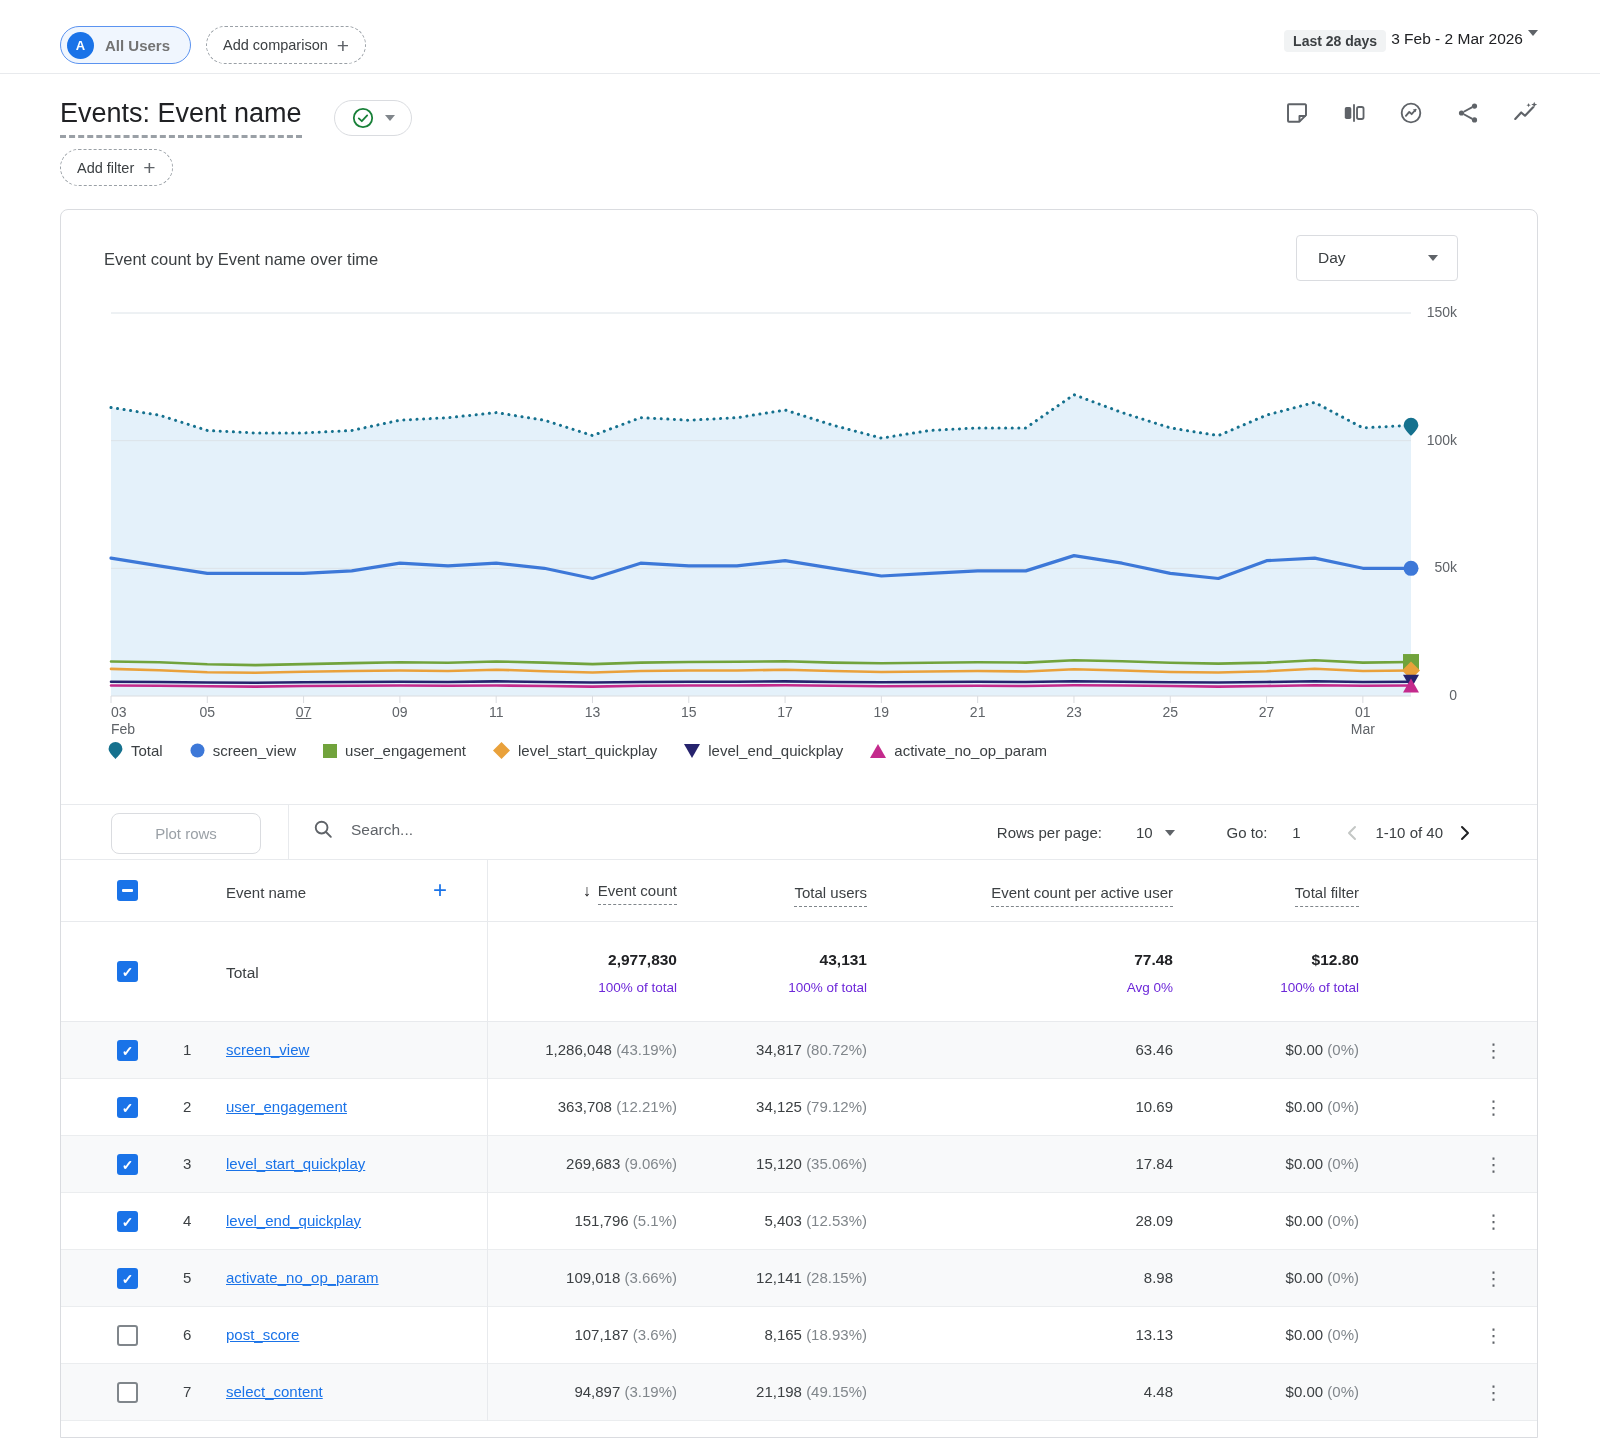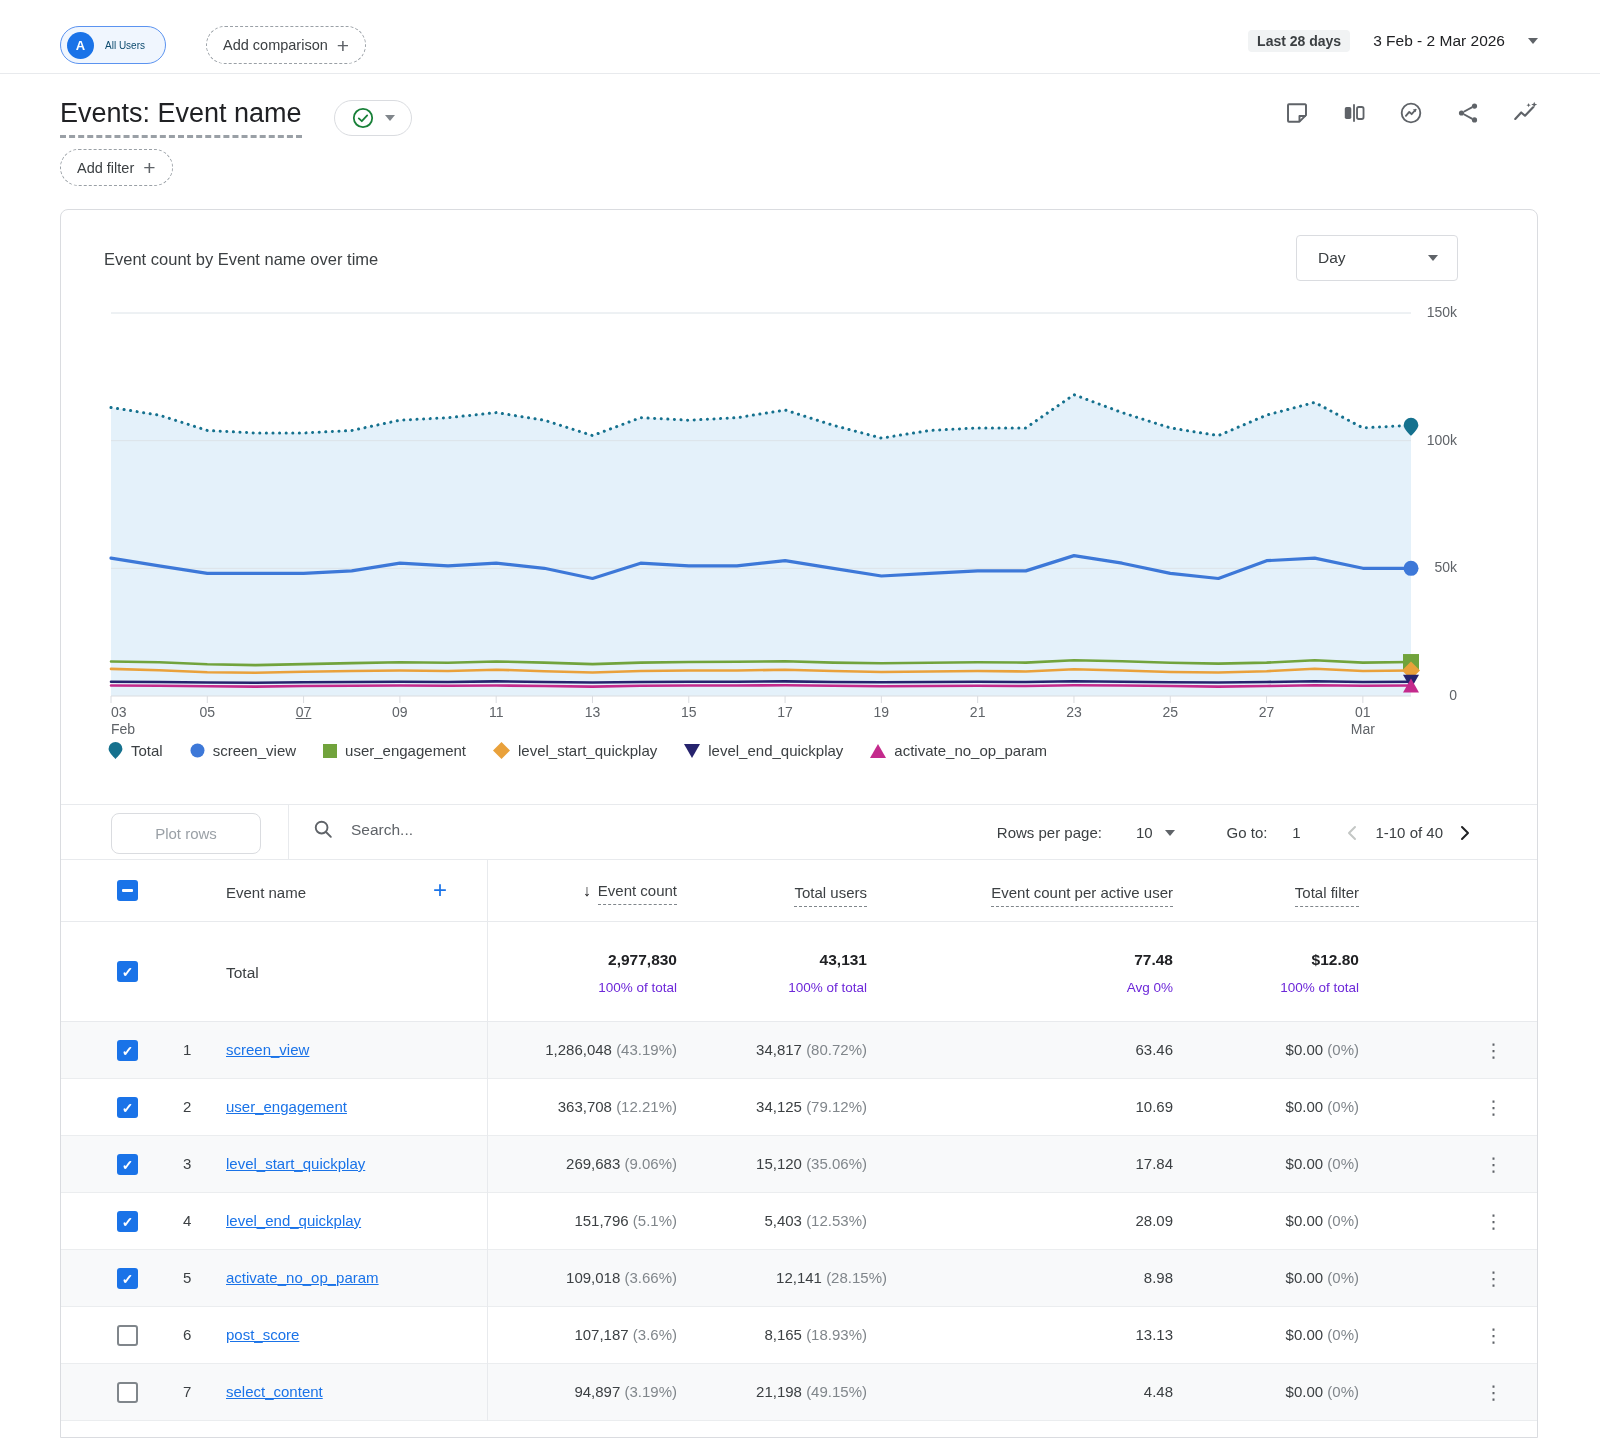--- a/index.html
+++ b/index.html
@@ -7,26 +7,26 @@
     width: 1600px; height: 1438px; position: relative; overflow: hidden;
     background: #fff; color: #202124;
     font-family: "Liberation Sans", sans-serif;
   }
   
   .topbar { position:absolute; left:0; top:0; width:1600px; height:74px; border-bottom:1px solid #e8eaed; background:#fff; }
   .chip-allusers { position:absolute; left:60px; top:26px; height:38px; border:1.5px solid #5b93f0; background:#f0f6fe;
     border-radius:19px; display:flex; align-items:center; gap:11px; padding:0 20px 0 6px; cursor:pointer; }
   .avatar { width:27px; height:27px; border-radius:50%; background:#1a73e8; color:#fff; font-size:13px; font-weight:700;
     display:flex; align-items:center; justify-content:center; }
-  .chip-label { font-size:10px; font-weight:400; color:#0c4a6e; }
+  .chip-label { font-size:15px; font-weight:700; color:#737373; }
   .chip-dashed { border:1.5px dashed #9aa0a6; border-radius:19px; height:38px; display:flex; align-items:center; gap:9px;
     padding:0 16px; font-weight:500; font-size:14.5px; color:#3c4043; background:#fff; cursor:pointer; }
   .add-comparison { position:absolute; left:206px; top:26px; }
   .plus-glyph { font-size:21px; font-weight:400; color:#5f6368; line-height:1; }
-  .daterange { position:absolute; right:62px; top:30px; display:flex; align-items:center; gap:23px; cursor:pointer; }
+  .daterange { position:absolute; right:62px; top:30px; display:flex; align-items:flex-start; gap:5px; cursor:pointer; }
   .dr-chip { background:#f1f3f4; border-radius:4px; padding:3px 9px; font-size:14px; font-weight:700; color:#3c4043; }
   .dr-text { font-size:15.5px; font-weight:500; color:#202124; }
   .tri { width:0; height:0; border-left:5px solid transparent; border-right:5px solid transparent; border-top:6px solid #5f6368; }
   
   .page-title { position:absolute; left:60px; top:98px; font-size:27px; color:#202124;
     border-bottom:3px dashed #9aa0a6; padding-bottom:6px; }
   .title-pill { position:absolute; left:334px; top:100px; width:78px; height:36px; border:1px solid #dadce0;
     border-radius:18px; display:flex; align-items:center; justify-content:center; gap:11px; cursor:pointer; background:#fff; }
   .toolbar-icons { position:absolute; right:62px; top:100px; display:flex; gap:31px; align-items:center; }
   .ticon { width:26px; height:26px; cursor:pointer; }
@@ -346,21 +346,21 @@
         <span class="c-abs num-r" style="right:672px">5,403 <span class="pct">(12.53%)</span></span>
         <span class="c-abs num-r" style="right:366px">28.09</span>
         <span class="c-abs num-r" style="right:180px">$0.00 <span class="pct">(0%)</span></span>
         <span class="c-abs menu-dots" style="right:36px;top:17px">⋮</span>
       </div>
       <div class="trow alt">
         <span class="cb checked" style="position:absolute;left:56px;top:18px"></span>
         <span class="c-abs" style="left:122px">5</span>
         <span class="c-abs" style="left:165px"><span class="evlink">activate_no_op_param</span></span>
         <span class="c-abs num-r" style="right:862px">109,018 <span class="pct">(3.66%)</span></span>
-        <span class="c-abs num-r" style="right:652px">12,141 <span class="pct">(28.15%)</span></span>
+        <span class="c-abs num-r" style="right:672px">12,141 <span class="pct">(28.15%)</span></span>
         <span class="c-abs num-r" style="right:366px">8.98</span>
         <span class="c-abs num-r" style="right:180px">$0.00 <span class="pct">(0%)</span></span>
         <span class="c-abs menu-dots" style="right:36px;top:17px">⋮</span>
       </div>
       <div class="trow">
         <span class="cb un" style="position:absolute;left:56px;top:18px"></span>
         <span class="c-abs" style="left:122px">6</span>
         <span class="c-abs" style="left:165px"><span class="evlink">post_score</span></span>
         <span class="c-abs num-r" style="right:862px">107,187 <span class="pct">(3.6%)</span></span>
         <span class="c-abs num-r" style="right:672px">8,165 <span class="pct">(18.93%)</span></span>

